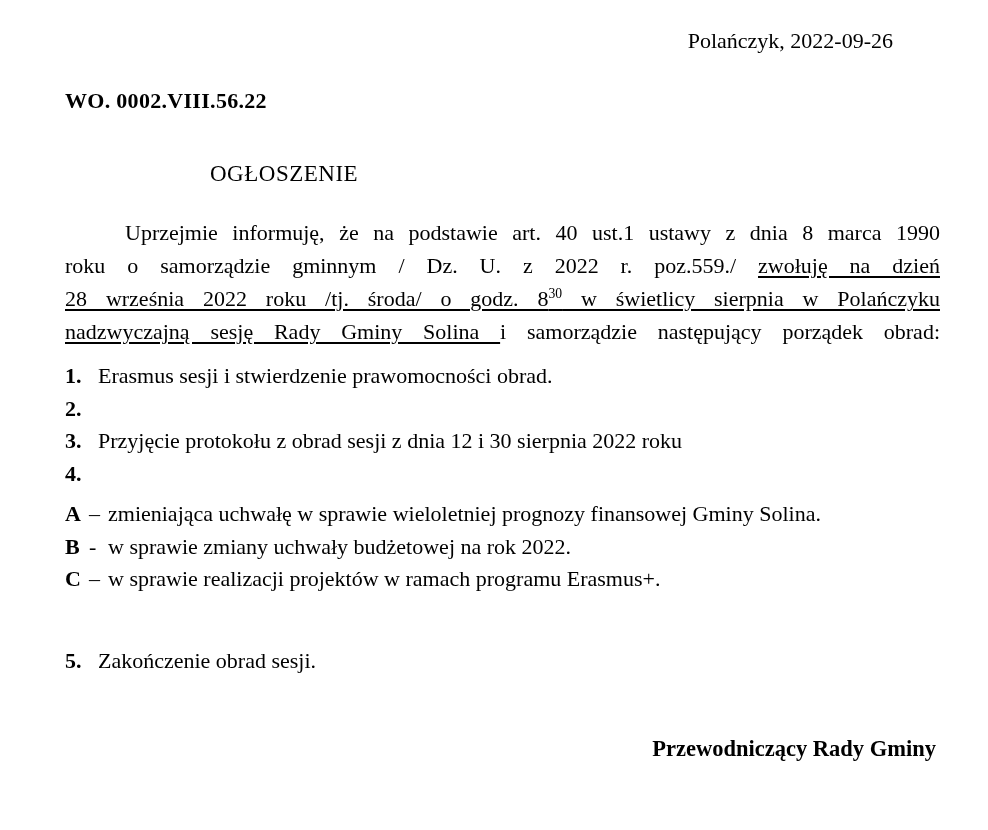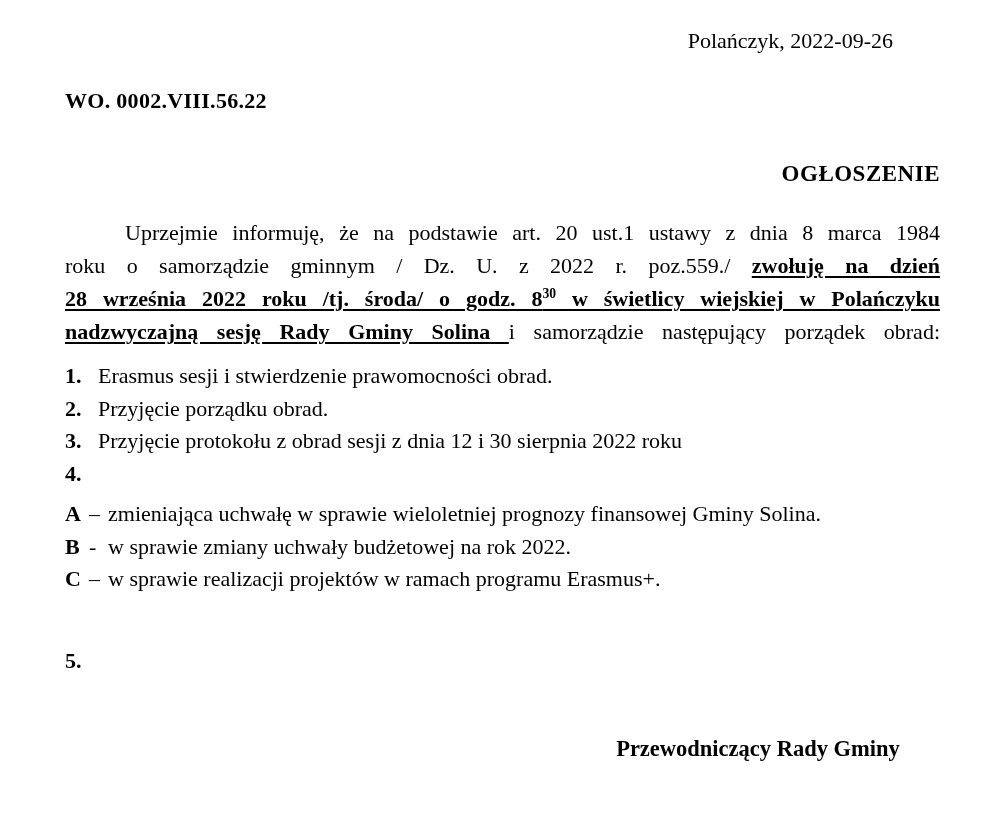--- a/index.html
+++ b/index.html
@@ -28,44 +28,44 @@
     top: 88px;
     left: 65px;
     font-weight: bold;
     letter-spacing: 0.3px;
   }
   .doc-title {
     position: absolute;
     top: 161px;
     left: 65px;
     width: 875px;
-    text-align: right;
+    text-align: left;
     text-indent: 145px;
-    font-weight: bold;
+    font-weight: normal;
     font-size: 23px;
     letter-spacing: 0.5px;
   }
   .para {
     position: absolute;
     top: 216px;
     left: 65px;
     width: 875px;
     line-height: 33px;
   }
   .para .jline {
     text-align: justify;
     text-align-last: justify;
     text-justify: inter-word;
     white-space: normal;
   }
   .para .indent {
     padding-left: 60px;
   }
   .bu {
-    font-weight: bold;
+    font-weight: normal;
     text-decoration: underline;
     text-decoration-thickness: 2px;
     text-underline-offset: 3px;
   }
   .bu sup {
     font-size: 0.62em;
     line-height: 0;
   }
   .agenda {
     position: absolute;
@@ -109,52 +109,51 @@
     top: 645px;
     left: 65px;
     width: 875px;
     line-height: 32.5px;
   }
   .signature {
     position: absolute;
     top: 733px;
     left: 580px;
     width: 356px;
-    text-align: center;
+    text-align: right;
     font-weight: bold;
     line-height: 31px;
     font-size: 22.5px;
   }
 </style>
 </head>
 <body>
 
 <div class="page">
 
   <div class="date-line">Polańczyk, 2022-09-26</div>
 
   <div class="reference">WO. 0002.VIII.56.22</div>
 
   <div class="doc-title">OGŁOSZENIE</div>
 
   <div class="para">
-    <div class="jline indent"><span>Uprzejmie informuję, że na podstawie art. 20 ust.1 ustawy z dnia 8 marca 1984</span></div>
+    <div class="jline indent"><span>Uprzejmie informuję, że na podstawie art. 40 ust.1 ustawy z dnia 8 marca 1990</span></div>
     <div class="jline"><span>roku o samorządzie gminnym / Dz. U. z 2022 r. poz.559./ </span><span class="bu">zwołuję na dzień</span></div>
-    <div class="jline"><span class="bu"><span>28 września 2022 roku /tj. środa/ o godz. 8</span><sup>30</sup><span> w świetlicy wiejskiej w Polańczyku</span></span></div>
+    <div class="jline"><span class="bu"><span>28 września 2022 roku /tj. środa/ o godz. 8</span><sup>30</sup><span> w świetlicy sierpnia w Polańczyku</span></span></div>
     <div class="jline"><span class="bu">nadzwyczajną sesję Rady Gminy Solina </span><span>i samorządzie następujący porządek obrad:</span></div>
   </div>
 
   <div class="agenda">
     <div class="agenda-row">
       <span class="num">1.</span>
       <span class="atext">Erasmus sesji i stwierdzenie prawomocności obrad.</span>
     </div>
     <div class="agenda-row">
       <span class="num">2.</span>
-      <span class="atext">Przyjęcie porządku obrad.</span>
     </div>
     <div class="agenda-row">
       <span class="num">3.</span>
       <span class="atext">Przyjęcie protokołu z obrad sesji z dnia 12 i 30 sierpnia 2022 roku</span>
     </div>
     <div class="agenda-row">
       <span class="num">4.</span>
     </div>
   </div>
 
@@ -172,20 +171,21 @@
     <div class="res-row">
       <span class="letter">C</span>
       <span class="dash">–</span>
       <span class="rtext">w sprawie realizacji projektów w ramach programu Erasmus+.</span>
     </div>
   </div>
 
   <div class="closing">
     <div class="agenda-row">
       <span class="num">5.</span>
+      <span class="atext">Zakończenie obrad sesji.</span>
     </div>
   </div>
 
   <div class="signature">
     <div>Przewodniczący Rady Gminy</div>
   </div>
 
 </div>
 
 </body></html>

